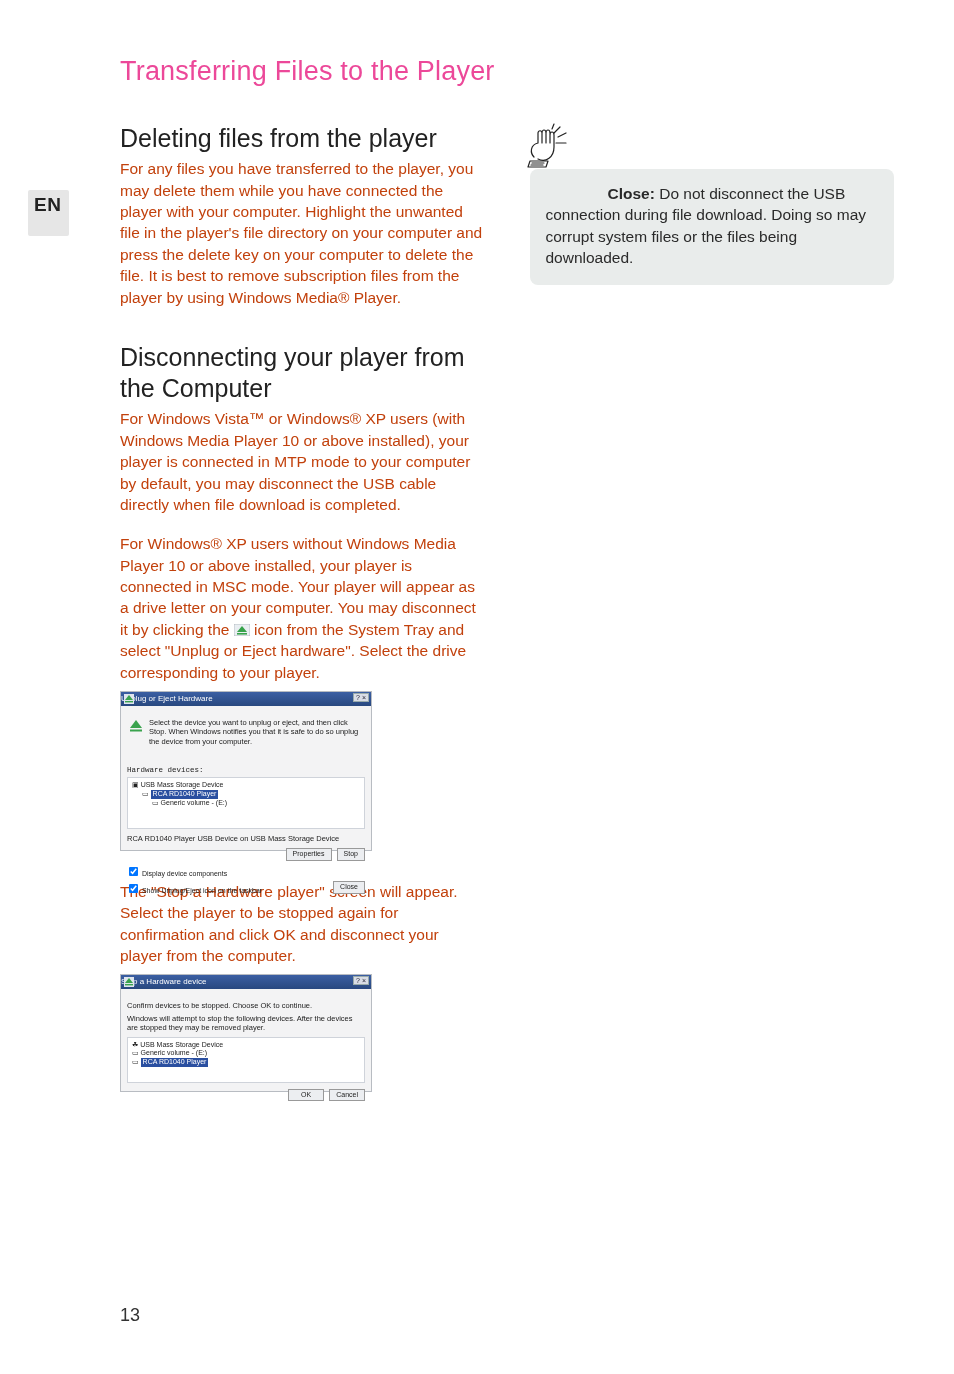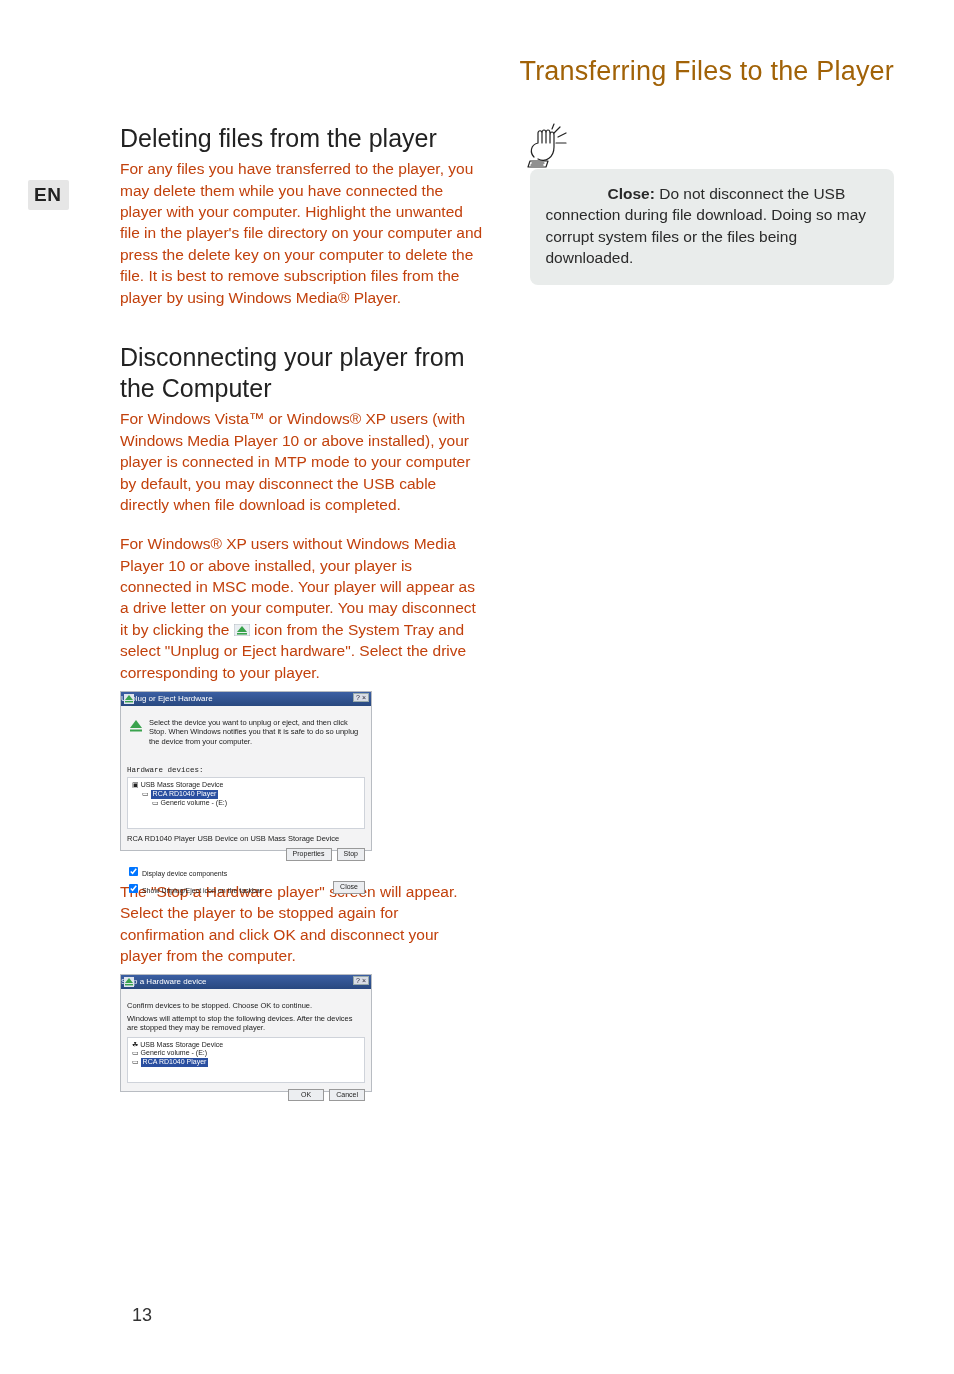--- a/index.html
+++ b/index.html
@@ -1,21 +1,21 @@
 <!DOCTYPE html>
 <html><head>
 <meta charset="utf-8">
 <style>
   * { box-sizing: border-box; margin: 0; padding: 0; }
   html, body { width: 954px; height: 1374px; background: #fff; font-family: Arial, Helvetica, sans-serif; color: #222; }
   .page { position: relative; width: 954px; height: 1374px; padding: 56px 60px 40px 120px; }
-  .lang-tab { position: absolute; left: 28px; top: 180px; background: #e6e6e6; padding: 4px 8px 4px 6px; border-radius: 2px; }
+  .lang-tab { position: absolute; left: 28px; top: 190px; background: #e6e6e6; padding: 4px 8px 20px 6px; border-radius: 2px; }
   .lang-tab span { font-weight: 800; font-size: 19px; letter-spacing: 0.5px; color: #222; }
-  .page-number { position: absolute; left: 132px; bottom: 48px; font-size: 18px; color: #333; }
-  .chapter-title { font-size: 27px; font-weight: 400; color: #a16207; margin-bottom: 36px; letter-spacing: 0.2px; text-align: right; }
+  .page-number { position: absolute; left: 120px; bottom: 48px; font-size: 18px; color: #333; }
+  .chapter-title { font-size: 27px; font-weight: 400; color: #ec4899; margin-bottom: 36px; letter-spacing: 0.2px; }
   .columns { display: flex; gap: 45px; }
   .col-left { width: 370px; }
   .col-right { width: 370px; }
   .section-title { font-size: 25px; font-weight: 400; color: #222; line-height: 1.25; margin-bottom: 4px; }
   .body-text { font-size: 15.5px; line-height: 1.38; color: #c2410c; }
   .para-gap { margin-top: 18px; }
   .stack-gap { margin-top: 28px; }
   .note-box { background: #e9eceb; border-radius: 8px; padding: 14px 16px 16px 16px; font-size: 15.5px; line-height: 1.38; color: #2a2a2a; margin-top: 6px; }
   .note-icon { width: 54px; height: 46px; display: block; margin-bottom: -6px; margin-left: -6px; }
   .bold { font-weight: 700; }

